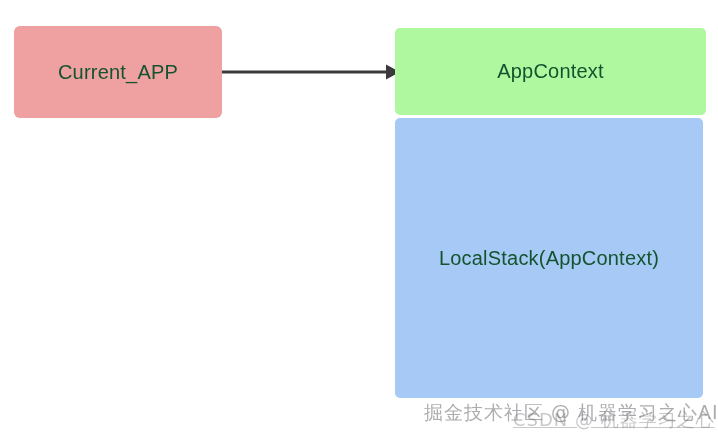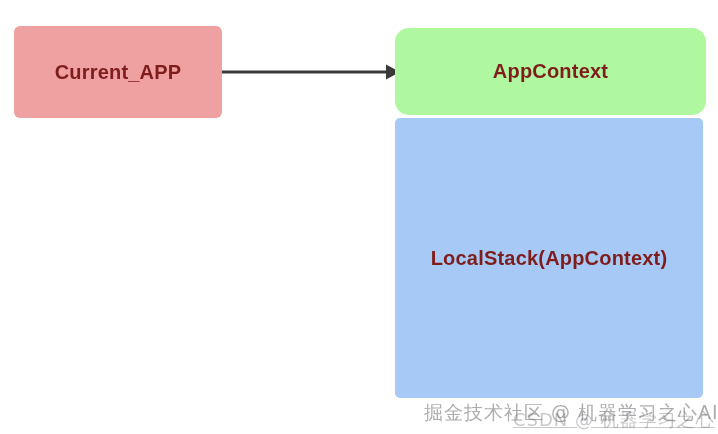--- a/index.html
+++ b/index.html
@@ -17,42 +17,42 @@
   }
 
   
   .node {
     position: absolute;
     box-sizing: border-box;
     display: flex;
     align-items: center;
     justify-content: center;
     text-align: center;
-    color: #7f1d1d;
-    font-weight: 700;
+    color: #14532d;
+    font-weight: 400;
     letter-spacing: 0.2px;
   }
 
   #node-current-app {
     left: 14px;
     top: 26px;
     width: 208px;
     height: 92px;
     background: #efa0a0;
     border-radius: 6px;
     font-size: 20px;
   }
 
   #node-appcontext {
     left: 395px;
     top: 28px;
     width: 311px;
     height: 87px;
     background: #b0f8a0;
-    border-radius: 14px;
+    border-radius: 5px;
     font-size: 20px;
   }
 
   #node-localstack {
     left: 395px;
     top: 118px;
     width: 308px;
     height: 280px;
     background: #a6caf5;
     border-radius: 5px;

